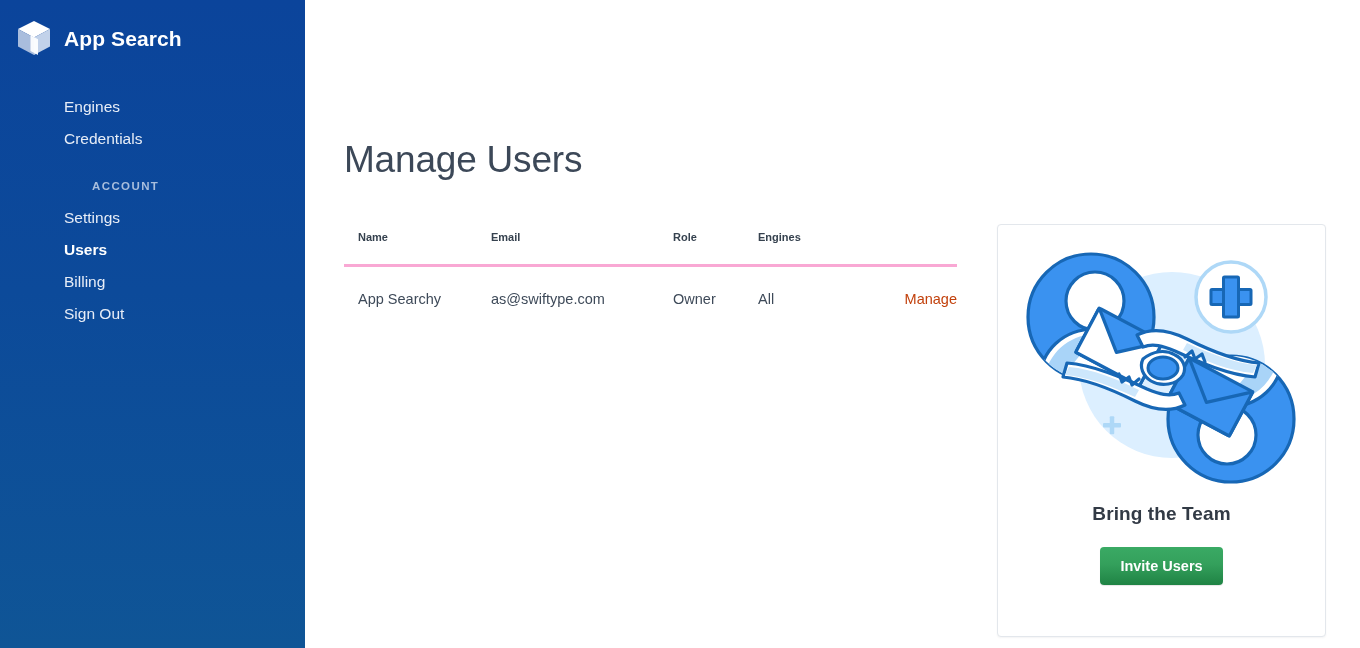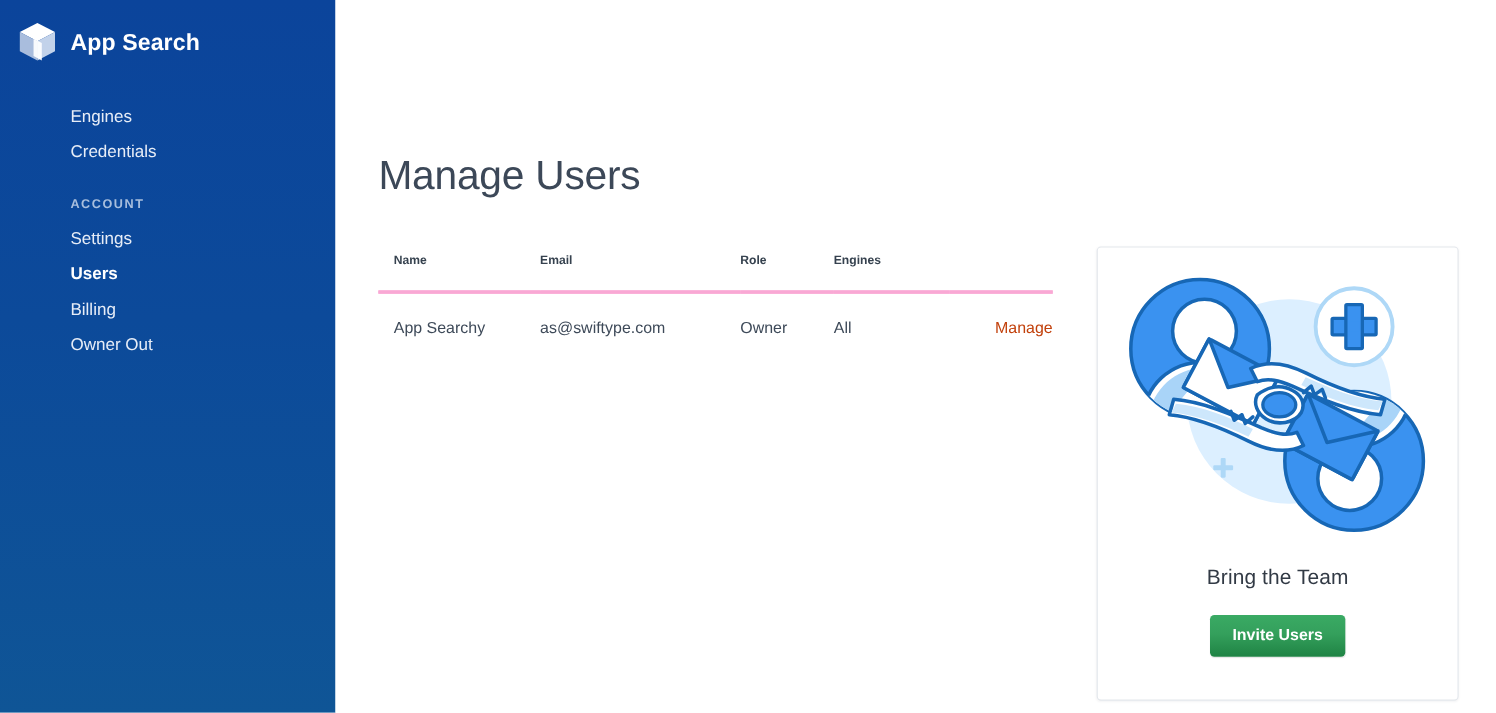--- a/index.html
+++ b/index.html
@@ -65,21 +65,21 @@
   }
   .nav-item.active {
     color: #ffffff;
     font-weight: bold;
   }
   .nav-section {
     color: #a8bedd;
     font-size: 11.5px;
     font-weight: bold;
     letter-spacing: 1.4px;
-    padding-left: 64px;
+    padding-left: 92px;
     margin-top: 24px;
     margin-bottom: 9px;
     line-height: 14px;
     text-transform: uppercase;
   }
 
   
   .main {
     flex: 1 1 auto;
     position: relative;
@@ -151,23 +151,23 @@
     align-items: center;
     padding-top: 10px;
   }
   .promo-illustration {
     width: 305px;
     height: 262px;
     margin-top: 2px;
   }
   .promo-heading {
     font-size: 19px;
-    font-weight: normal;
+    font-weight: bold;
     color: #323a45;
-    margin-top: 16px;
+    margin-top: 4px;
     letter-spacing: 0.1px;
   }
   .promo-sub {
     font-size: 15.5px;
     color: #7b8a9c;
     text-align: center;
     line-height: 24px;
     width: 250px;
     margin-top: 11px;
   }
@@ -208,21 +208,21 @@
 
     <div class="nav">
       <a class="nav-item">Engines</a>
       <a class="nav-item">Credentials</a>
 
       <div class="nav-section">ACCOUNT</div>
 
       <a class="nav-item">Settings</a>
       <a class="nav-item active">Users</a>
       <a class="nav-item">Billing</a>
-      <a class="nav-item">Owner Out</a>
+      <a class="nav-item">Sign Out</a>
     </div>
   </nav>
 
   <main class="main">
 
     <h1 class="page-title">Manage Users</h1>
 
     <table class="users-table">
       <thead>
         <tr>

